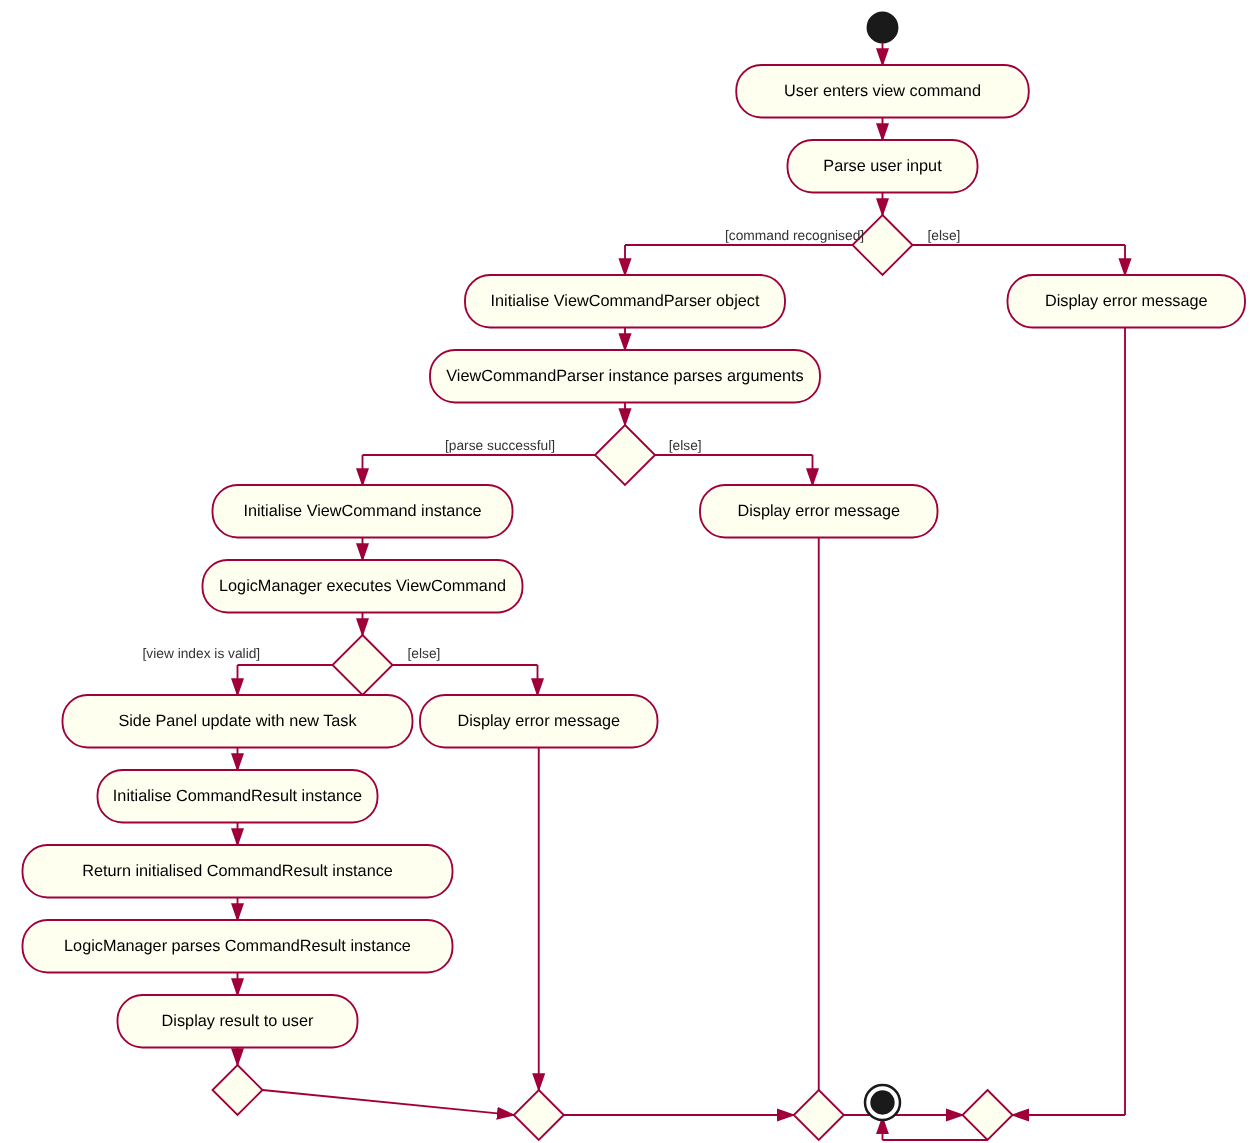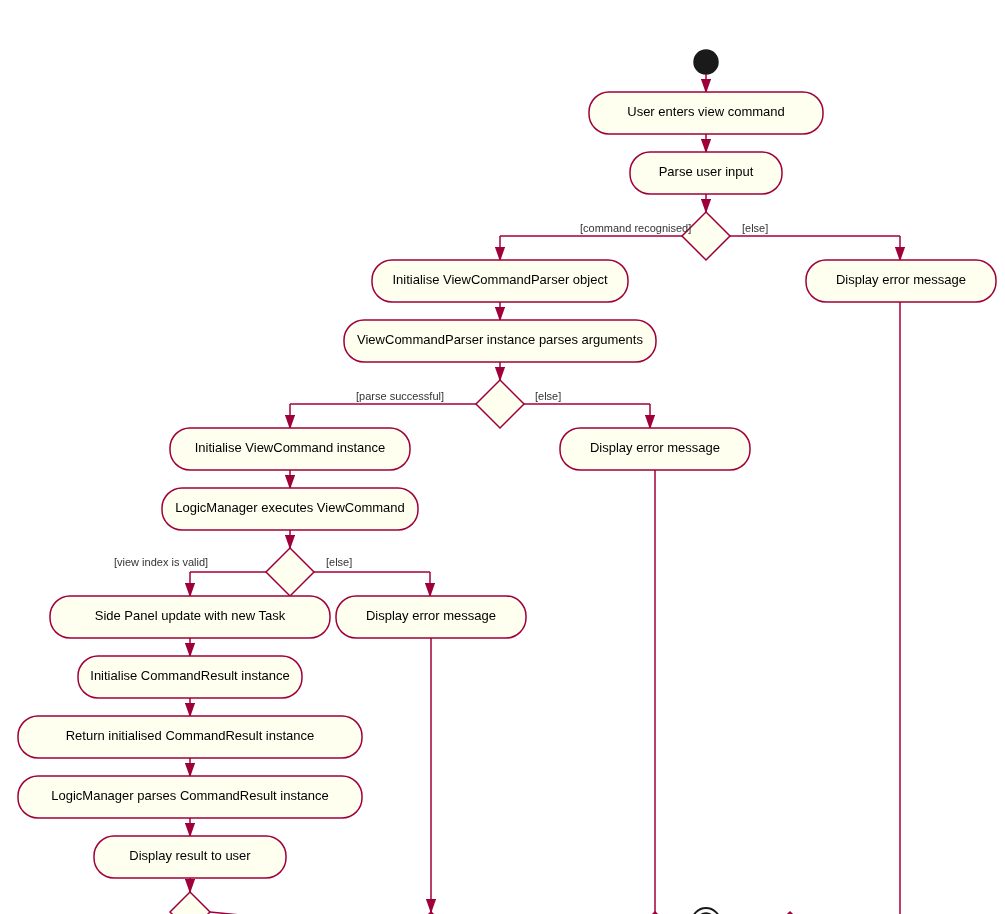--- a/index.html
+++ b/index.html
@@ -8,21 +8,20 @@
       font-family: Arial, sans-serif;
       width: 1005px;
       height: 914px;
       overflow: hidden;
       position: relative;
     }
     #diagram-container {
       width: 1005px;
       height: 866px;
       position: relative;
-      margin-top: 40px;
     }
     svg {
       width: 1005px;
       height: 914px;
     }
     .activity-box {
       fill: #fffff0;
       stroke: #a0003a;
       stroke-width: 1.5;
       rx: 20;

